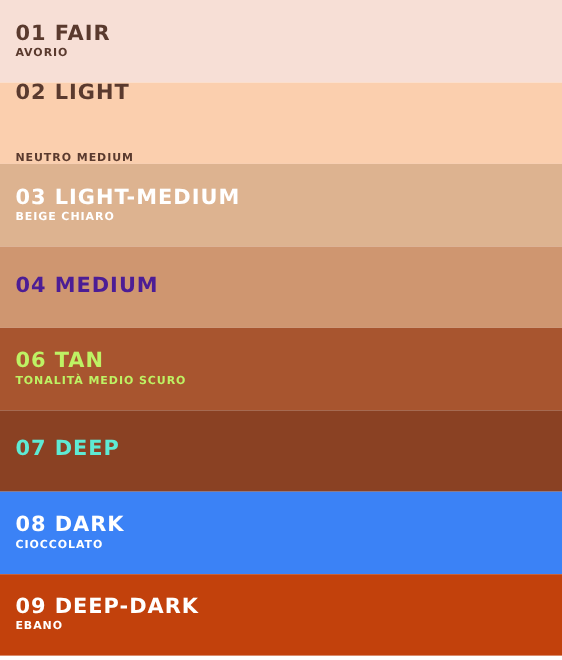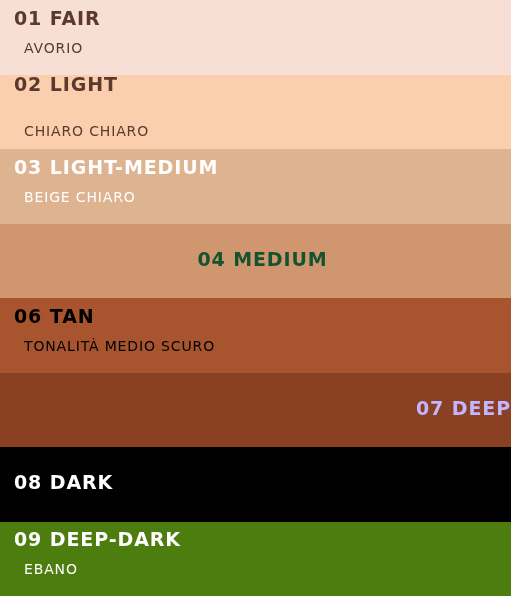--- a/index.html
+++ b/index.html
@@ -31,64 +31,65 @@
   }
   .shade-title {
     font-size: 19px;
     font-weight: 700;
     letter-spacing: 0.9px;
     line-height: 1.05;
     margin: 0 0 2px 0;
     white-space: nowrap;
   }
   .shade-subtitle {
-    font-size: 14px;
-    font-weight: 400;
+    font-size: 10px;
+    font-weight: 700;
     letter-spacing: 0.85px;
     line-height: 1.1;
-    margin: 10px;
+    margin: 0;
     white-space: nowrap;
   }
 </style>
 </head>
 <body>
 
 <div id="shade-chart">
 
   <div class="shade-band" style="background-color: rgb(247, 223, 214); color: rgb(90, 58, 46);">
     <div class="shade-title">01 FAIR</div>
     <div class="shade-subtitle">AVORIO</div>
   </div>
 
   <div class="shade-band" style="background-color: rgb(251, 207, 174); color: rgb(90, 58, 46); justify-content: space-between;">
     <div class="shade-title">02 LIGHT</div>
-    <div class="shade-subtitle">CHIARO CHIARO</div>
+    <div class="shade-subtitle">NEUTRO MEDIUM</div>
   </div>
 
   <div class="shade-band" style="background-color: rgb(221, 179, 144); color: rgb(255, 255, 255);">
     <div class="shade-title">03 LIGHT-MEDIUM</div>
     <div class="shade-subtitle">BEIGE CHIARO</div>
   </div>
 
-  <div class="shade-band" style="background-color: rgb(207, 150, 112); color: #14532d; text-align: center;">
+  <div class="shade-band" style="background-color: rgb(207, 150, 112); color: #4c1d95;">
     <div class="shade-title">04 MEDIUM</div>
   </div>
 
 
-  <div class="shade-band" style="background-color: rgb(168, 85, 47); color: #000000;">
+  <div class="shade-band" style="background-color: rgb(168, 85, 47); color: #bef264;">
     <div class="shade-title">06 TAN</div>
     <div class="shade-subtitle">TONALITÀ MEDIO SCURO</div>
   </div>
 
-  <div class="shade-band" style="background-color: rgb(138, 65, 35); color: #c4b5fd; align-items: flex-end;">
+  <div class="shade-band" style="background-color: rgb(138, 65, 35); color: #5eead4;">
     <div class="shade-title">07 DEEP</div>
   </div>
 
-  <div class="shade-band" style="background-color: #000000; color: rgb(255, 255, 255);">
+  <div class="shade-band" style="background-color: #3b82f6; color: rgb(255, 255, 255);">
     <div class="shade-title">08 DARK</div>
+    <div class="shade-subtitle">CIOCCOLATO</div>
   </div>
 
-  <div class="shade-band" style="background-color: #4d7c0f; color: rgb(255, 255, 255);">
+  <div class="shade-band" style="background-color: #c2410c; color: rgb(255, 255, 255);">
     <div class="shade-title">09 DEEP-DARK</div>
     <div class="shade-subtitle">EBANO</div>
   </div>
 
 </div>
 
 </body></html>

